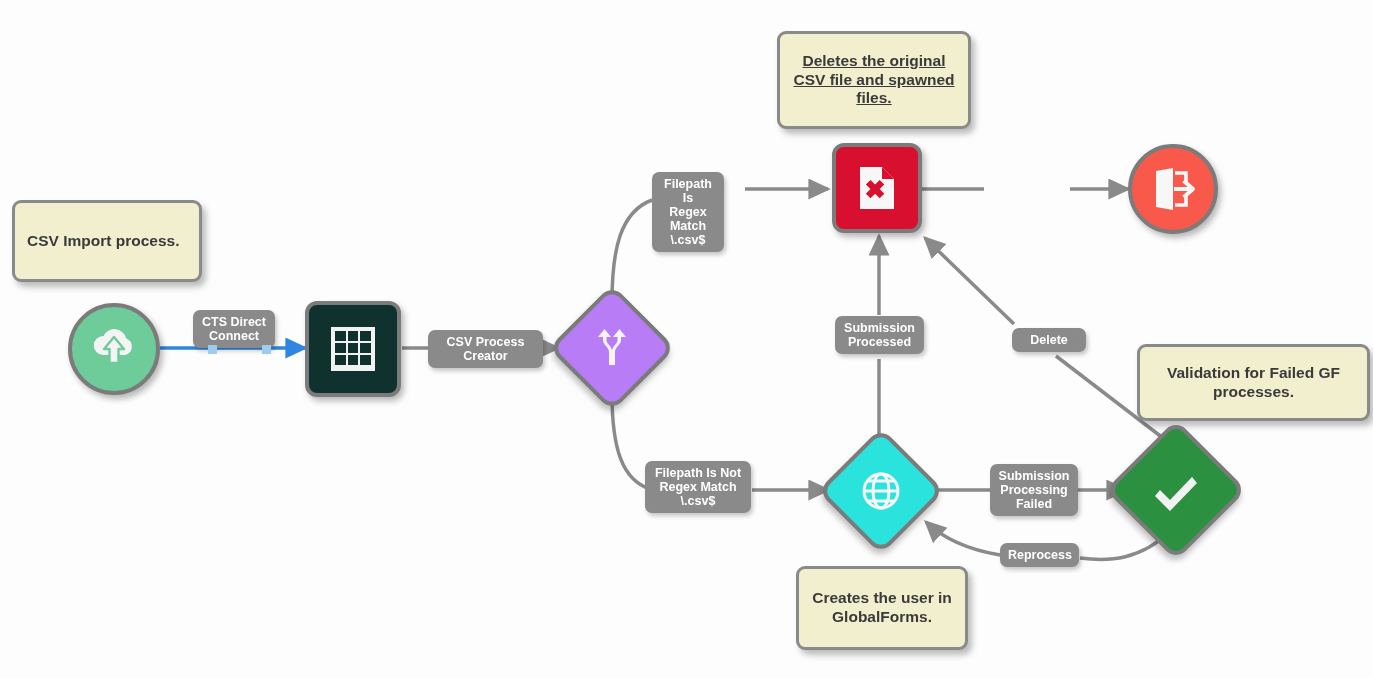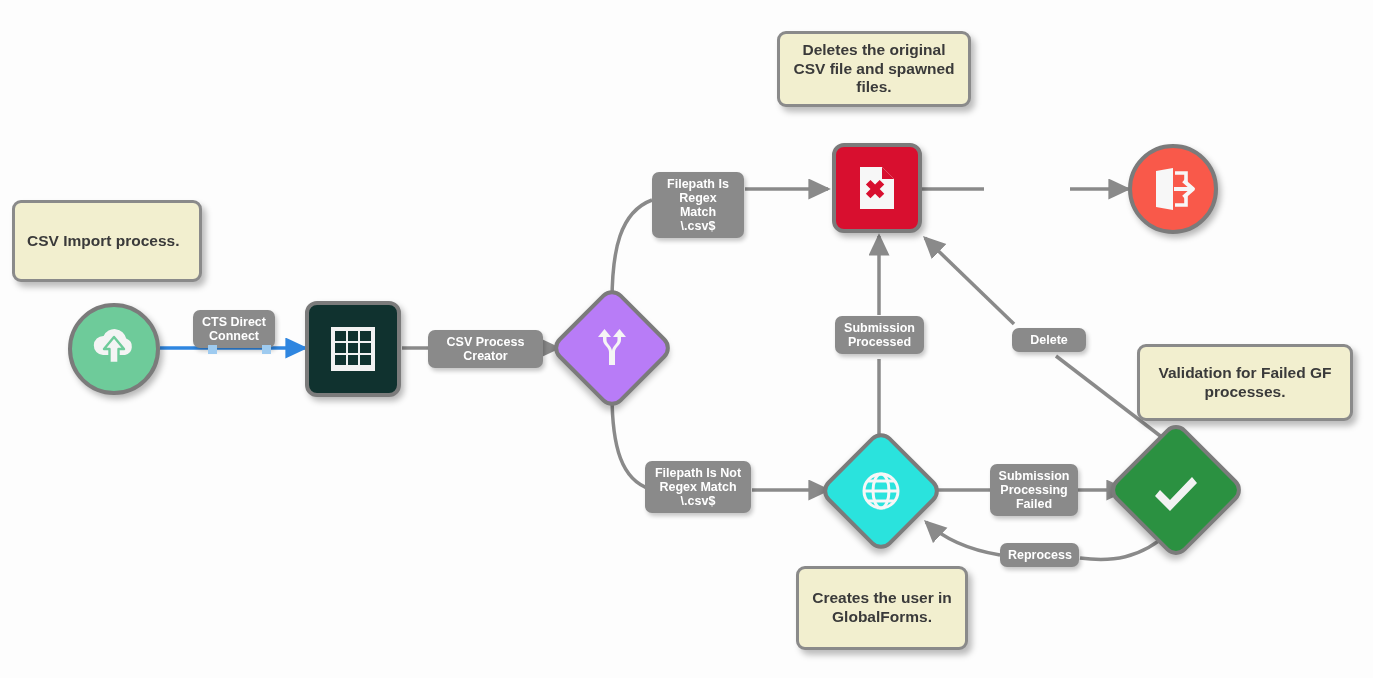--- a/index.html
+++ b/index.html
@@ -121,25 +121,25 @@
 
     <path d="M938,490 L990,490" stroke="#8a8a8a" stroke-width="3.5" fill="none"></path>
     <path d="M1078,490 L1126,490" stroke="#8a8a8a" stroke-width="3.5" fill="none" marker-end="url(#ah)"></path>
 
     <path d="M1172,530 C1140,560 1110,562 1080,558" stroke="#8a8a8a" stroke-width="3.5" fill="none"></path>
     <path d="M1000,555 C970,550 945,540 926,522" stroke="#8a8a8a" stroke-width="3.5" fill="none" marker-end="url(#ah)"></path>
   </svg>
 
   <div class="note left" style="left:12px;top:200px;width:190px;height:82px;">CSV Import process.</div>
 
-  <div class="note" style="left:777px;top:31px;width:194px;height:76px;">Deletes the original
+  <div class="note" style="left:777px;top:31px;width:194px;height:98px;text-decoration:underline;">Deletes the original
 CSV file and spawned
 files.</div>
 
-  <div class="note" style="left:1137px;top:344px;width:216px;height:77px;">Validation for Failed GF
+  <div class="note" style="left:1137px;top:344px;width:233px;height:77px;">Validation for Failed GF
 processes.</div>
 
   <div class="note" style="left:796px;top:566px;width:172px;height:84px;">Creates the user in
 GlobalForms.</div>
 
   <div class="node circle-node" style="left:68px;top:303px;width:92px;height:92px;background:#6ecb9a;">
     <svg width="52" height="52" viewBox="0 0 52 52">
       <path d="M15 32 a9.5 9.5 0 0 1 0.6 -19 a12 12 0 0 1 22.6 2.5 a8.6 8.6 0 0 1 -1.2 16.5 z" fill="#f4f4f4"></path>
       <path d="M26 14 L36 26 L30.5 26 L30.5 40 L21.5 40 L21.5 26 L16 26 z" fill="#f4f4f4" stroke="#6ecb9a" stroke-width="2.4" stroke-linejoin="round"></path>
     </svg>
@@ -214,21 +214,21 @@
   </div>
 
   <div class="elabel" style="left:193px;top:310px;width:82px;">CTS Direct
 Connect</div>
   <div class="handle" style="left:208px;top:345px;"></div>
   <div class="handle" style="left:262px;top:345px;"></div>
 
   <div class="elabel" style="left:428px;top:330px;width:115px;">CSV Process
 Creator</div>
 
-  <div class="elabel" style="left:652px;top:172px;width:92px;">Filepath Is
+  <div class="elabel" style="left:652px;top:172px;width:72px;">Filepath Is
 Regex Match
 \.csv$</div>
 
   <div class="elabel" style="left:645px;top:461px;width:106px;">Filepath Is Not
 Regex Match
 \.csv$</div>
 
 
   <div class="elabel" style="left:835px;top:316px;width:89px;">Submission
 Processed</div>

